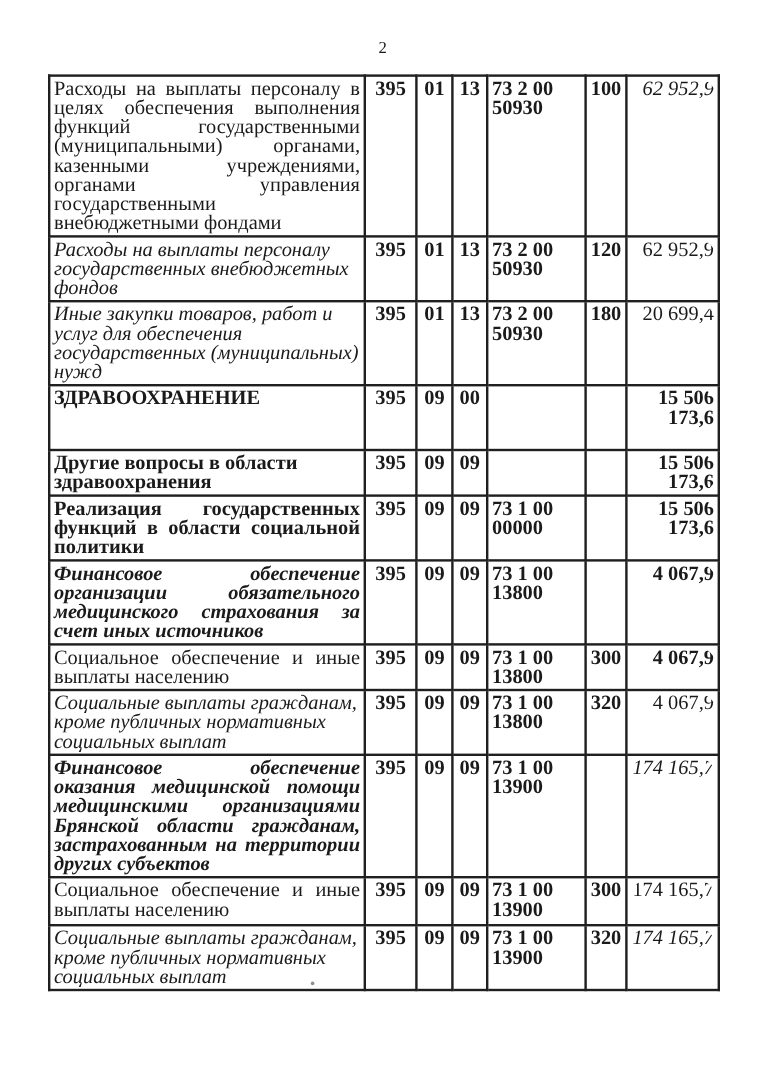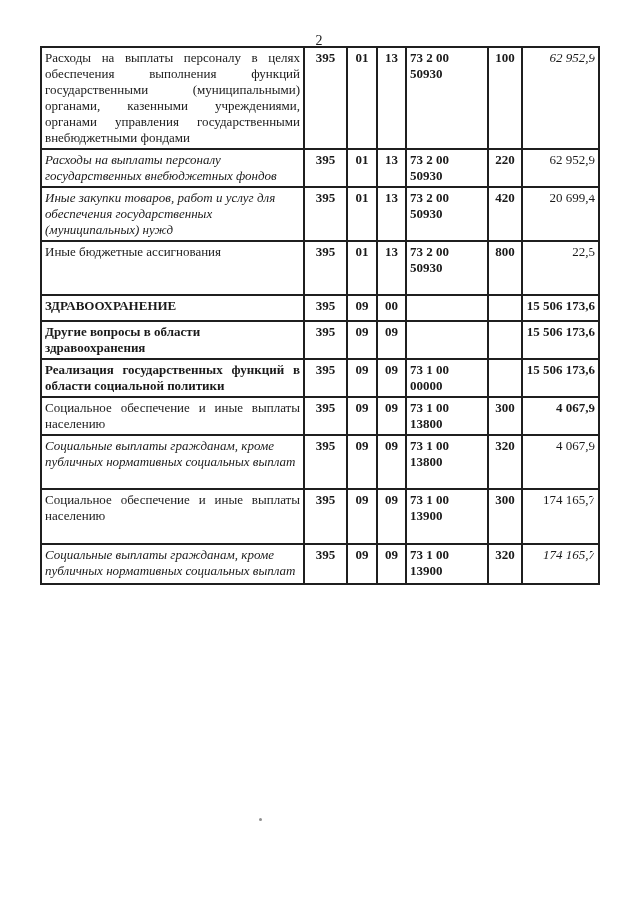--- a/index.html
+++ b/index.html
@@ -20,26 +20,26 @@
     position: absolute;
     top: 33px;
     left: 40px;
     width: 558px;
     text-align: center;
     font-size: 14px;
     color: #1a1a1a;
   }
   table.budget-table {
     position: absolute;
-    top: 46px;
+    top: 62px;
     left: 40px;
     width: 558px;
     border-collapse: collapse;
     table-layout: fixed;
-    font-size: 13px;
+    font-size: 17px;
     line-height: 16px;
   }
   table.budget-table td {
     border: 2px solid #1f1f1f;
     vertical-align: top;
     padding: 2px 3px;
     overflow: hidden;
   }
   td.name {
     padding: 2px 4px 2px 5px;
@@ -117,40 +117,31 @@
           <td class="csr">73 2 00 50930</td>
           <td class="num">100</td>
           <td class="amount italic">62 952,9</td>
         </tr>
         <tr>
           <td class="name italic">Расходы на выплаты персоналу государственных внебюджетных фондов</td>
           <td class="num">395</td>
           <td class="num">01</td>
           <td class="num">13</td>
           <td class="csr">73 2 00 50930</td>
-          <td class="num">220</td>
+          <td class="num">120</td>
           <td class="amount">62 952,9</td>
         </tr>
         <tr>
           <td class="name italic">Иные закупки товаров, работ и услуг для обеспечения государственных (муниципальных) нужд</td>
           <td class="num">395</td>
           <td class="num">01</td>
           <td class="num">13</td>
           <td class="csr">73 2 00 50930</td>
-          <td class="num">420</td>
+          <td class="num">180</td>
           <td class="amount">20 699,4</td>
-        </tr>
-        <tr>
-          <td class="name">Иные бюджетные ассигнования</td>
-          <td class="num">395</td>
-          <td class="num">01</td>
-          <td class="num">13</td>
-          <td class="csr">73 2 00 50930</td>
-          <td class="num">800</td>
-          <td class="amount">22,5</td>
         </tr>
         <tr>
           <td class="name bold">ЗДРАВООХРАНЕНИЕ</td>
           <td class="num">395</td>
           <td class="num">09</td>
           <td class="num">00</td>
           <td class="csr"></td>
           <td class="num"></td>
           <td class="amount bold">15 506 173,6</td>
         </tr>
@@ -164,40 +155,58 @@
           <td class="amount bold">15 506 173,6</td>
         </tr>
         <tr>
           <td class="name bold justify">Реализация государственных функций в области социальной политики</td>
           <td class="num">395</td>
           <td class="num">09</td>
           <td class="num">09</td>
           <td class="csr">73 1 00 00000</td>
           <td class="num"></td>
           <td class="amount bold">15 506 173,6</td>
+        </tr>
+        <tr>
+          <td class="name bold italic justify">Финансовое обеспечение организации обязательного медицинского страхования за счет иных источников</td>
+          <td class="num">395</td>
+          <td class="num">09</td>
+          <td class="num">09</td>
+          <td class="csr">73 1 00 13800</td>
+          <td class="num"></td>
+          <td class="amount bold">4 067,9</td>
         </tr>
         <tr>
           <td class="name justify">Социальное обеспечение и иные выплаты населению</td>
           <td class="num">395</td>
           <td class="num">09</td>
           <td class="num">09</td>
           <td class="csr">73 1 00 13800</td>
           <td class="num">300</td>
           <td class="amount bold">4 067,9</td>
         </tr>
         <tr>
           <td class="name italic">Социальные выплаты гражданам, кроме публичных нормативных социальных выплат</td>
           <td class="num">395</td>
           <td class="num">09</td>
           <td class="num">09</td>
           <td class="csr">73 1 00 13800</td>
           <td class="num">320</td>
           <td class="amount">4 067,9</td>
         </tr>
         <tr>
+          <td class="name bold italic justify">Финансовое обеспечение оказания медицинской помощи медицинскими организациями Брянской области гражданам, застрахованным на территории других субъектов</td>
+          <td class="num">395</td>
+          <td class="num">09</td>
+          <td class="num">09</td>
+          <td class="csr">73 1 00 13900</td>
+          <td class="num"></td>
+          <td class="amount italic">174 165,7</td>
+        </tr>
+        <tr>
           <td class="name justify">Социальное обеспечение и иные выплаты населению</td>
           <td class="num">395</td>
           <td class="num">09</td>
           <td class="num">09</td>
           <td class="csr">73 1 00 13900</td>
           <td class="num">300</td>
           <td class="amount">174 165,7</td>
         </tr>
         <tr>
           <td class="name italic">Социальные выплаты гражданам, кроме публичных нормативных социальных выплат</td>

